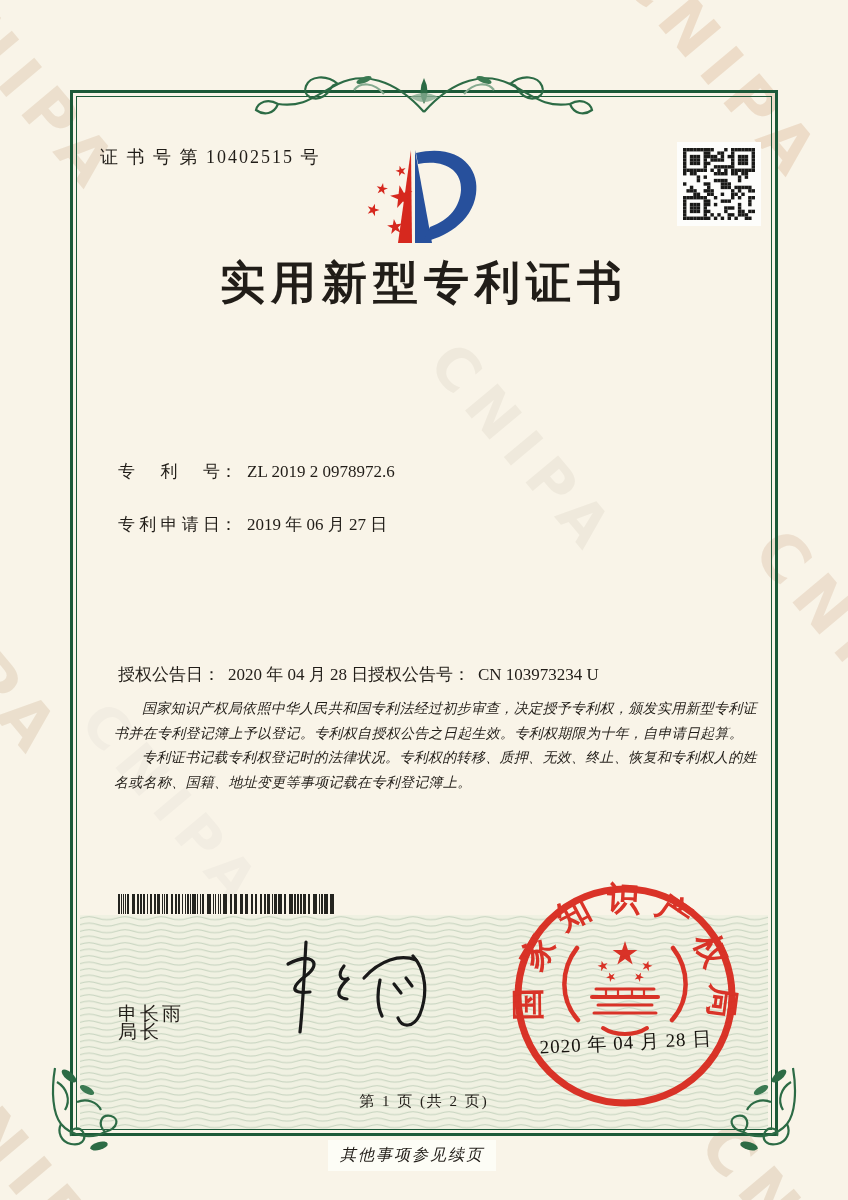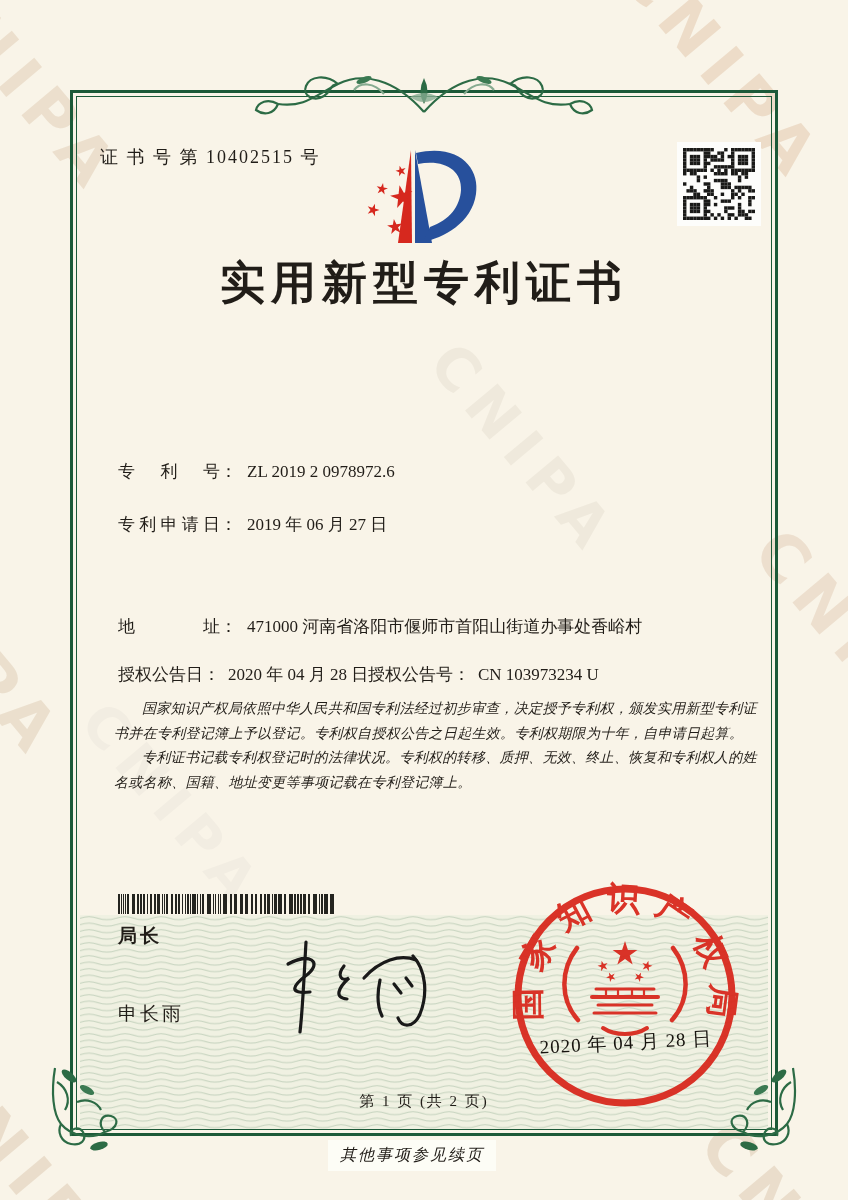--- a/index.html
+++ b/index.html
@@ -30,21 +30,21 @@
   .fval{padding-left:10px;}
   .grant2{position:absolute;left:250px;top:0;white-space:nowrap;}
   .paras{position:absolute;z-index:2;left:114px;top:697px;width:650px;}
   .paras p{margin:0;font-size:14px;line-height:24.6px;text-indent:2em;font-style:italic;
            letter-spacing:0.3px;}
   .barcode{position:absolute;z-index:2;left:118px;top:894px;width:220px;height:20px;
            font-size:0;line-height:0;}
   .barcode b{display:inline-block;height:100%;background:#24241f;}
   .barcode i{display:inline-block;height:100%;}
   .director,.dirname{position:absolute;z-index:2;left:118px;font-size:19px;letter-spacing:3px;}
-  .director{top:923px;font-weight:bold;} .dirname{top:1001px;}
+  .director{top:1019px;} .dirname{top:1001px;}
   .signature{position:absolute;z-index:2;left:248px;top:936px;}
   .seal{position:absolute;z-index:3;left:507px;top:878px;width:236px;height:236px;}
   .sealdate{position:absolute;z-index:4;left:515px;top:1030px;width:222px;text-align:center;
             font-size:19px;color:#17140f;transform:rotate(-3deg);letter-spacing:1px;}
   .pageinfo{position:absolute;z-index:2;left:74px;top:1092px;width:700px;text-align:center;
             font-size:15px;letter-spacing:2px;}
   .footer{position:absolute;z-index:2;left:328px;top:1140px;background:#fdfdf6;
           padding:5px 12px;font-size:16px;letter-spacing:2px;font-style:italic;}
 </style>
 </head>
@@ -358,23 +358,20 @@
   </div>
 
   <div class="title">实用新型专利证书</div>
 
   <div class="frow" style="top:460px">
     <span class="flabel">专利号</span><span class="fcolon">：</span><span class="fval">ZL 2019 2 0978972.6</span>
   </div>
   <div class="frow" style="top:513px">
     <span class="flabel">专利申请日</span><span class="fcolon">：</span><span class="fval">2019 年 06 月 27 日</span>
   </div>
-  <div class="frow" style="top:615px">
-    <span class="flabel">地址</span><span class="fcolon">：</span><span class="fval">471000 河南省洛阳市偃师市首阳山街道办事处香峪村</span>
-  </div>
   <div class="frow" style="top:663px">
     <span class="flabel compact">授权公告日</span><span class="fcolon">：</span><span class="fval" style="padding-left:8px">2020 年 04 月 28 日</span>
     <span class="grant2">
       <span>授权公告号</span><span>：</span><span class="fval" style="padding-left:8px">CN 103973234 U</span>
     </span>
   </div>
 
   <div class="paras">
     <p>国家知识产权局依照中华人民共和国专利法经过初步审查，决定授予专利权，颁发实用新型专利证书并在专利登记簿上予以登记。专利权自授权公告之日起生效。专利权期限为十年，自申请日起算。</p>
     <p>专利证书记载专利权登记时的法律状况。专利权的转移、质押、无效、终止、恢复和专利权人的姓名或名称、国籍、地址变更等事项记载在专利登记簿上。</p>

